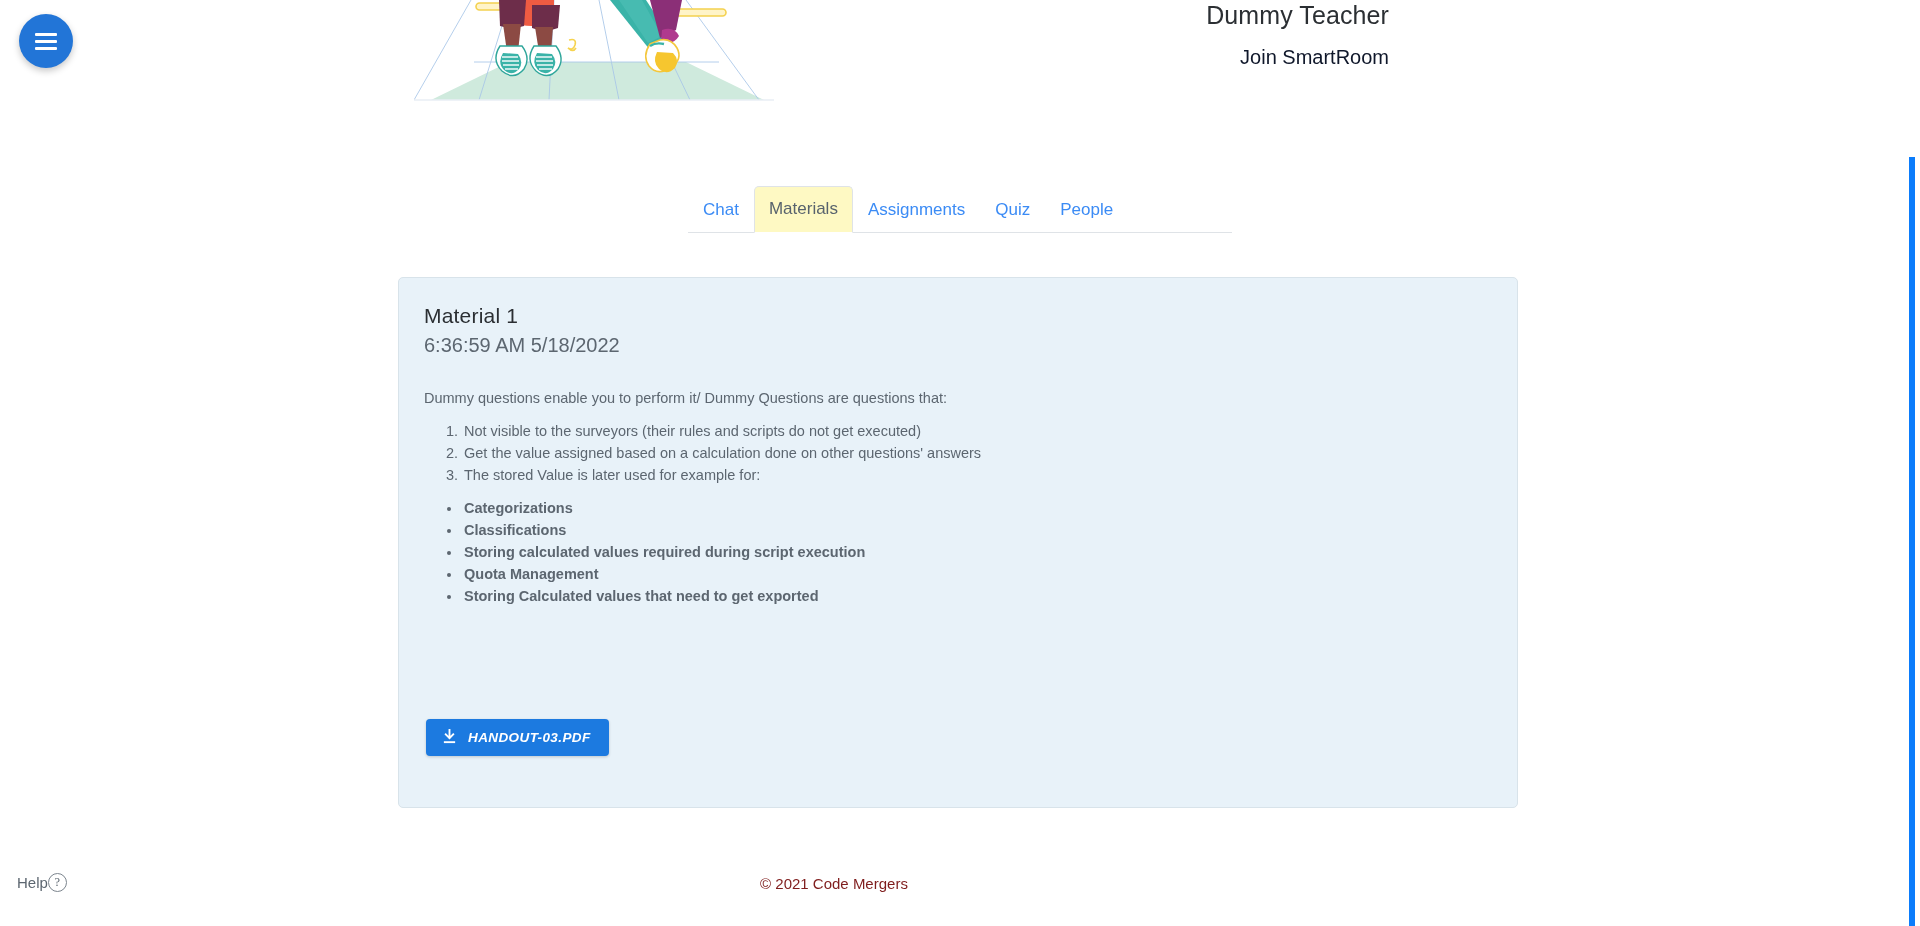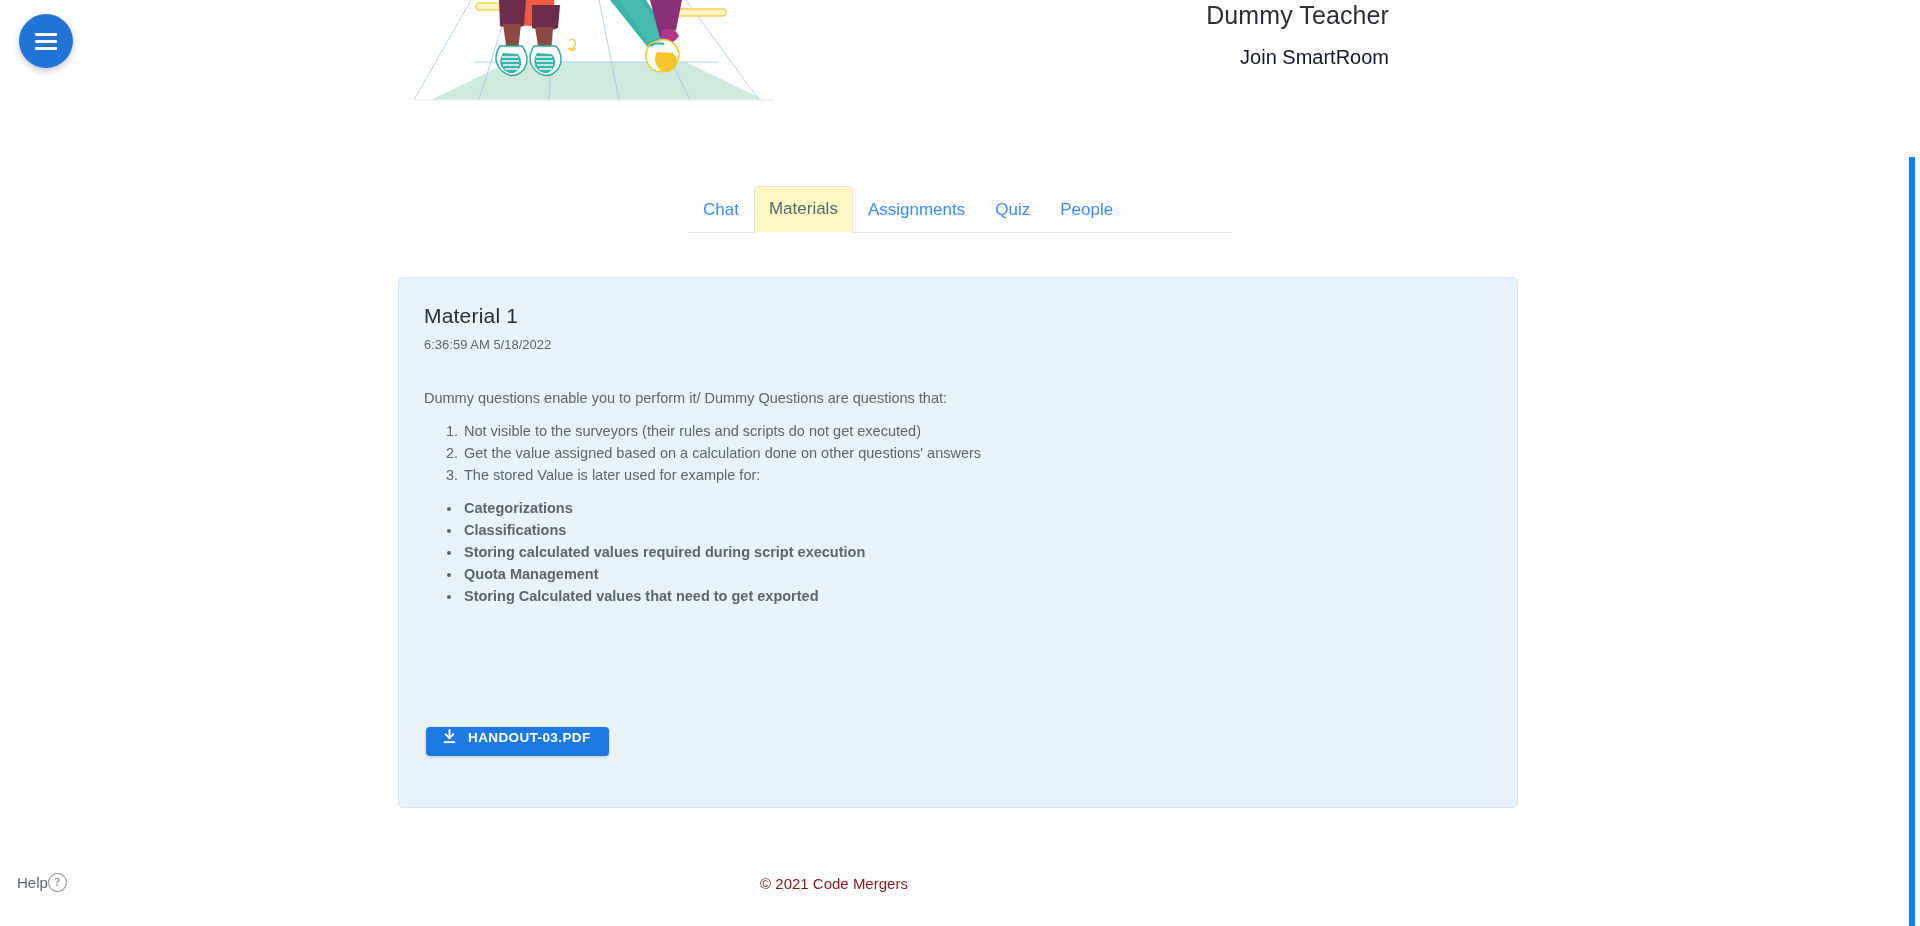--- a/index.html
+++ b/index.html
@@ -124,21 +124,21 @@
   }
   .card-title {
     font-size: 21px;
     color: #2b2f33;
     font-weight: 400;
     margin: 0;
     line-height: 28px;
     letter-spacing: .2px;
   }
   .card-date {
-    font-size: 13px;
+    font-size: 20px;
     color: #5c6670;
     margin-top: 5px;
     line-height: 20px;
   }
   .card-body {
     margin-top: 33px;
     font-size: 14.5px;
     color: #5c6670;
     line-height: 21px;
   }
@@ -157,27 +157,28 @@
   .dl-btn {
     position: absolute;
     left: 27px; bottom: 51px;
     display: inline-flex;
     align-items: center;
     gap: 11px;
     background: #1c7ae0;
     color: #ffffff;
     border: none;
     border-radius: 4px;
-    padding: 2px 18px 11px 16px;
+    padding: 10px 18px 11px 16px;
     font-size: 13.5px;
     font-weight: 700;
     letter-spacing: .4px;
     cursor: pointer;
     box-shadow: 0 1px 3px rgba(0,0,0,0.18);
     font-family: "Liberation Sans", sans-serif;
+    font-style: italic;
   }
   .dl-icon { width: 15px; height: 16px; display: block; flex: none; }
 
   
   .footer {
     position: absolute;
     left: 0; bottom: 0;
     width: 1920px;
     height: 60px;
   }

